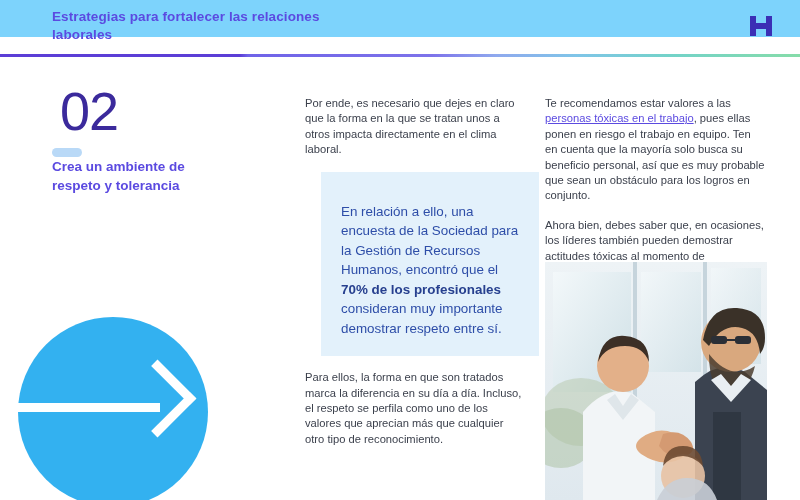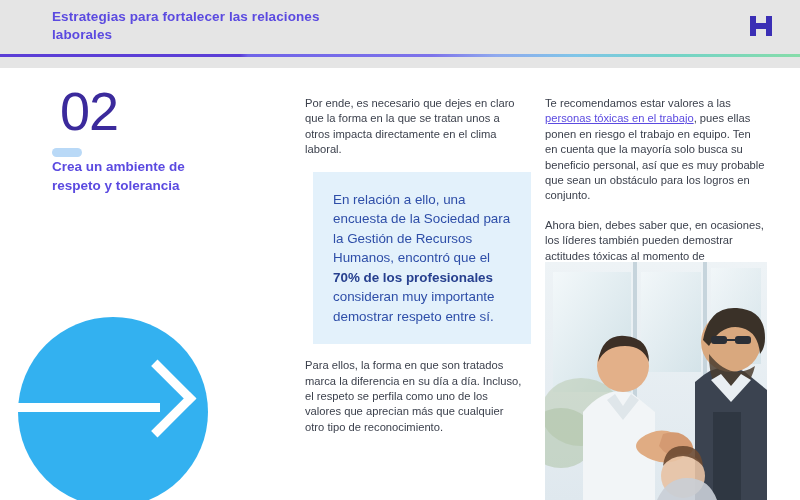--- a/index.html
+++ b/index.html
@@ -15,22 +15,22 @@
     overflow: hidden;
     position: relative;
   }
 
   
   .header {
     position: absolute;
     top: 0;
     left: 0;
     width: 800px;
-    height: 68px;
-    background: #e5e5e5;
+    height: 37px;
+    background: #7dd3fc;
   }
   .header-title {
     position: absolute;
     left: 52px;
     top: 8px;
     width: 330px;
     font-size: 13.5px;
     line-height: 18px;
     font-weight: bold;
     color: #5b4ae0;
@@ -149,23 +149,23 @@
   }
   .para:last-child { margin-bottom: 0; }
 
   .link-underline {
     color: #5b4ae0;
     text-decoration: underline;
   }
 
   
   .quote-box {
-    margin: 4px 0 14px 8px;
+    margin: 4px 0 14px 16px;
     background: #e3f1fb;
-    padding: 18px 18px 18px 20px;
+    padding: 30px 18px 18px 20px;
     box-sizing: border-box;
     width: 218px;
   }
   .quote-text {
     font-size: 13.4px;
     line-height: 19.5px;
     color: #2e4ea8;
     margin: 0;
   }
   .quote-strong {

